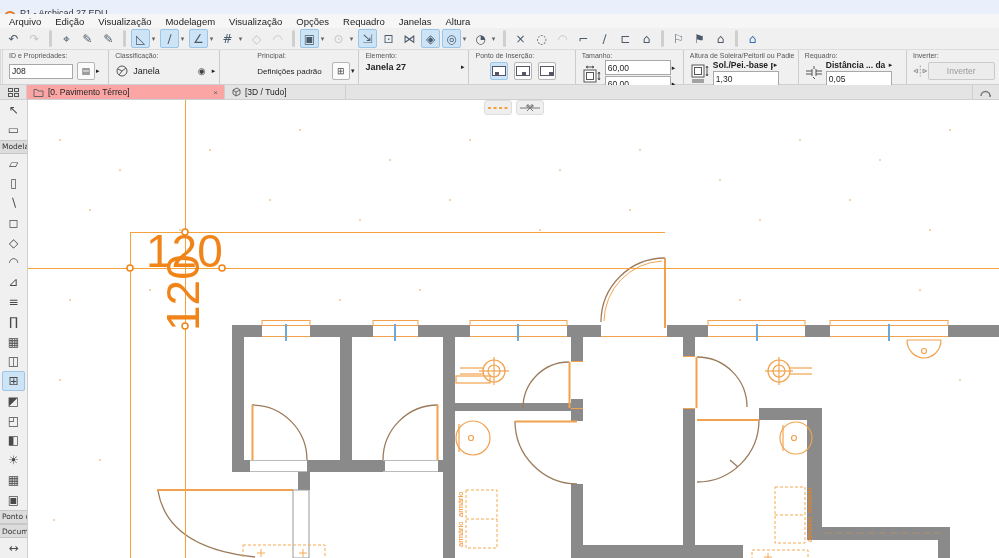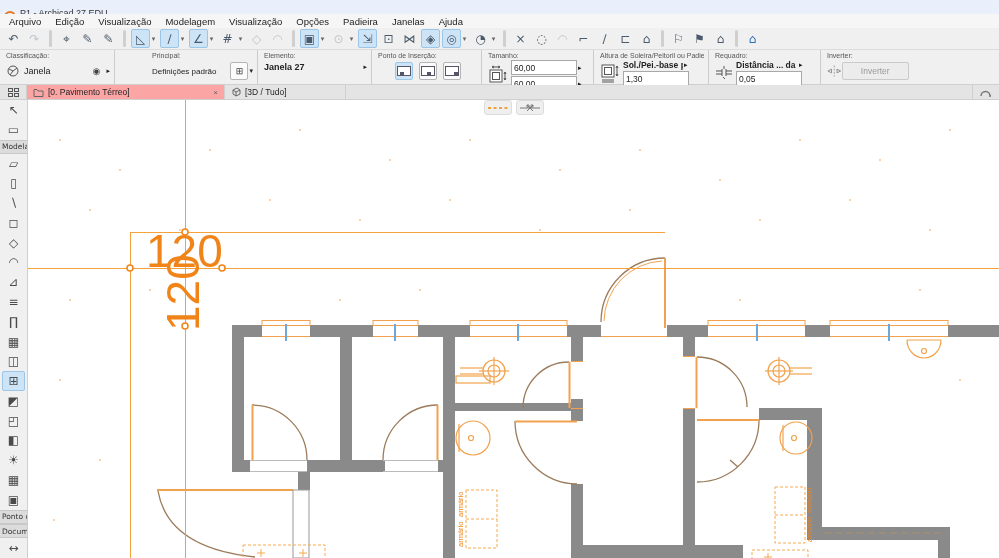--- a/index.html
+++ b/index.html
@@ -60,23 +60,23 @@
   <span class="ttl">P1 - Archicad 27 EDU</span>
 </div>
 
 <div class="bar" id="menubar">
     <span class="">Arquivo</span>
     <span class="">Edição</span>
     <span class="">Visualização</span>
     <span class="">Modelagem</span>
     <span class="">Visualização</span>
     <span class="">Opções</span>
-    <span class="">Padieira</span>
+    <span class="">Requadro</span>
     <span class="">Janelas</span>
-    <span class="">Ajuda</span>
+    <span class="">Altura</span>
   </div>
 
 <div class="bar" id="toolbar">
     <span class="ti">↶</span>
     <span class="ti dim">↷</span>
     <span class="ti sep"></span>
     <span class="ti">⌖</span>
     <span class="ti">✎</span>
     <span class="ti">✎</span>
     <span class="ti sep"></span>
@@ -113,20 +113,28 @@
     <span class="ti">⌂</span>
     <span class="ti sep"></span>
     <span class="ti">⚐</span>
     <span class="ti">⚑</span>
     <span class="ti">⌂</span>
     <span class="ti sep"></span>
     <span class="ti accent">⌂</span>
   </div>
 
 <div class="bar" id="infobox">
+  <div class="ib" style="width:113px;border-left:3px double #d8d8d8;">
+    <span class="lab">ID e Propriedades:</span>
+    <div class="row">
+      <input style="width: 58px;" value="J08">
+      <span class="mini" style="margin-left:4px">▤</span>
+        <span class="fly">▸</span>
+    </div>
+  </div>
   <div class="ib" style="width:115px;">
     <span class="lab">Classificação:</span>
     <div class="row">
       <svg width="14" height="14" viewBox="0 0 14 14">
           <circle cx="7" cy="7" r="5" fill="none" stroke="#555"></circle>
           <path d="M7 7 L11 4 M7 7 L4 11 M7 7 L3 5" stroke="#555" fill="none"></path>
         </svg>
       <span style="font-size:9px;color:#222;margin-left:4px;flex:1">Janela</span>
       <span class="mini flat">◉</span>
         <span class="fly">▸</span>

